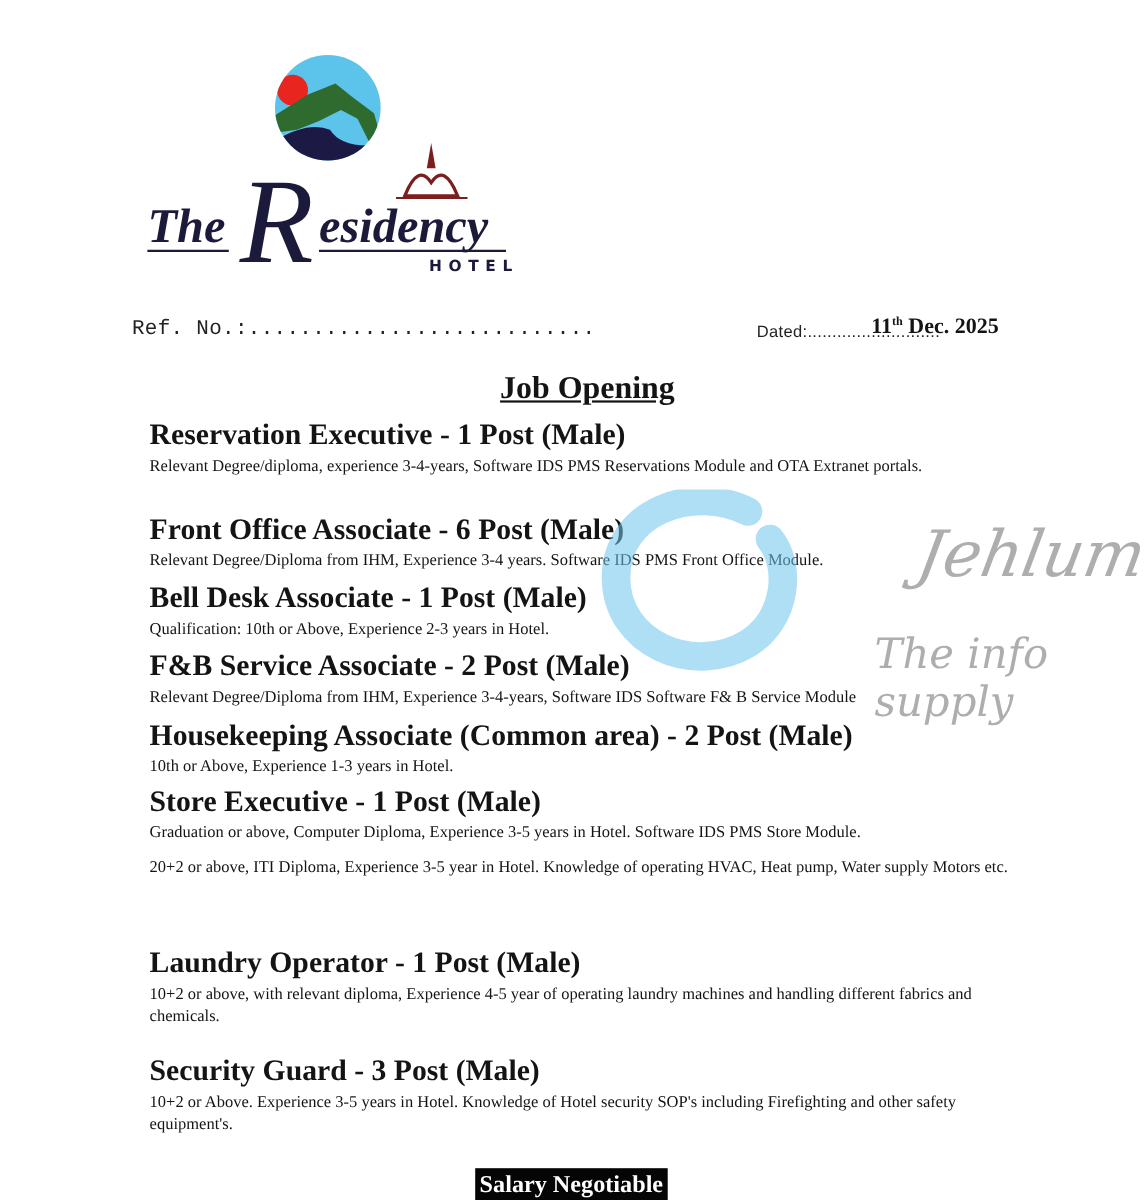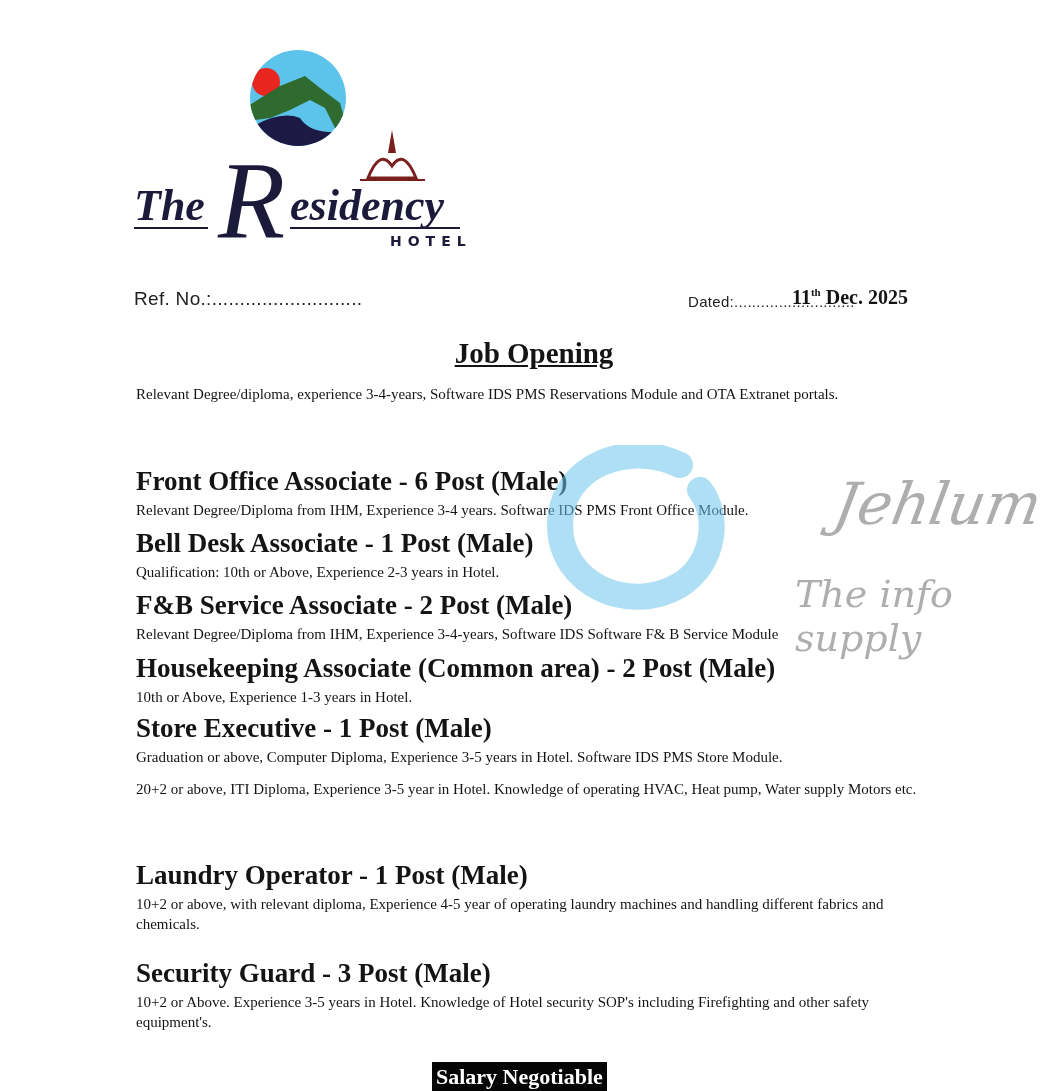--- a/index.html
+++ b/index.html
@@ -1,18 +1,18 @@
 <!DOCTYPE html>
 <html><head>
   <meta charset="utf-8">
   <style>
     html, body { margin: 0; padding: 0; background: #ffffff; }
     body { width: 1043px; height: 1091px; position: relative; overflow: hidden; font-family: "Liberation Serif", serif; color: #141414; }
     .logo { position: absolute; left: 130px; top: 48px; width: 340px; height: 205px; }
-    .ref { position: absolute; left: 134px; top: 288px; font-family: Liberation Sans, sans-serif; font-size: 19px; color: #222; letter-spacing: 0.3px; }
+    .ref { position: absolute; left: 120px; top: 288px; font-family: Liberation Mono, monospace; font-size: 19px; color: #222; letter-spacing: 0.3px; }
     .date-val { position: absolute; left: 792px; top: 272px; font-size: 20px; font-weight: bold; margin-top: 14px; }
     .date-val sup { font-size: 11px; }
     .dated { position: absolute; left: 688px; top: 293px; font-family: "Liberation Sans", sans-serif; font-size: 15px; color: #222; letter-spacing: 0.3px; }
     .title { position: absolute; left: 0; width: 1068px; text-align: center; top: 337px; font-size: 29px; font-weight: bold; text-decoration: underline; }
     .job { position: absolute; left: 136px; width: 800px; }
     .job h2 { margin: 0; font-size: 27px; font-weight: bold; line-height: 30px; white-space: nowrap; }
     .job p { margin: 4px 0 0 0; font-size: 15px; line-height: 20px; }
     .salary { position: absolute; left: 432px; top: 1062px; background: #050505; color: #fff; font-size: 22px; font-weight: bold; padding: 2px 4px 4px 4px; line-height: 26px; }
     .wm-circle { position: absolute; left: 530px; top: 445px; width: 200px; height: 175px; pointer-events: none; }
     .wm-text1 { position: absolute; left: 835px; top: 470px; font-size: 58px; font-style: italic; color: rgba(120,120,120,0.6); font-family: "DejaVu Serif", serif; transform: skewX(-10deg); }
@@ -46,20 +46,21 @@
   </svg>
 </div>
 
 <div class="ref">Ref. No.:...........................</div>
 <div class="date-val"><span>11</span><sup>th</sup><span> Dec. 2025</span></div>
 <div class="dated">Dated:...........................</div>
 
 <div class="title">Job Opening</div>
 
 <div class="job" style="top:380px">
+    <h2>Reservation Executive - 1 Post (Male)</h2>
     <p>Relevant Degree/diploma, experience 3-4-years, Software IDS PMS Reservations Module and OTA Extranet portals.</p>
   </div>
 <div class="job" style="top:466px">
     <h2>Front Office Associate - 6 Post (Male)</h2>
     <p>Relevant Degree/Diploma from IHM, Experience 3-4 years. Software IDS PMS Front Office Module.</p>
   </div>
 <div class="job" style="top:528px">
     <h2>Bell Desk Associate - 1 Post (Male)</h2>
     <p>Qualification: 10th or Above, Experience 2-3 years in Hotel.</p>
   </div>

